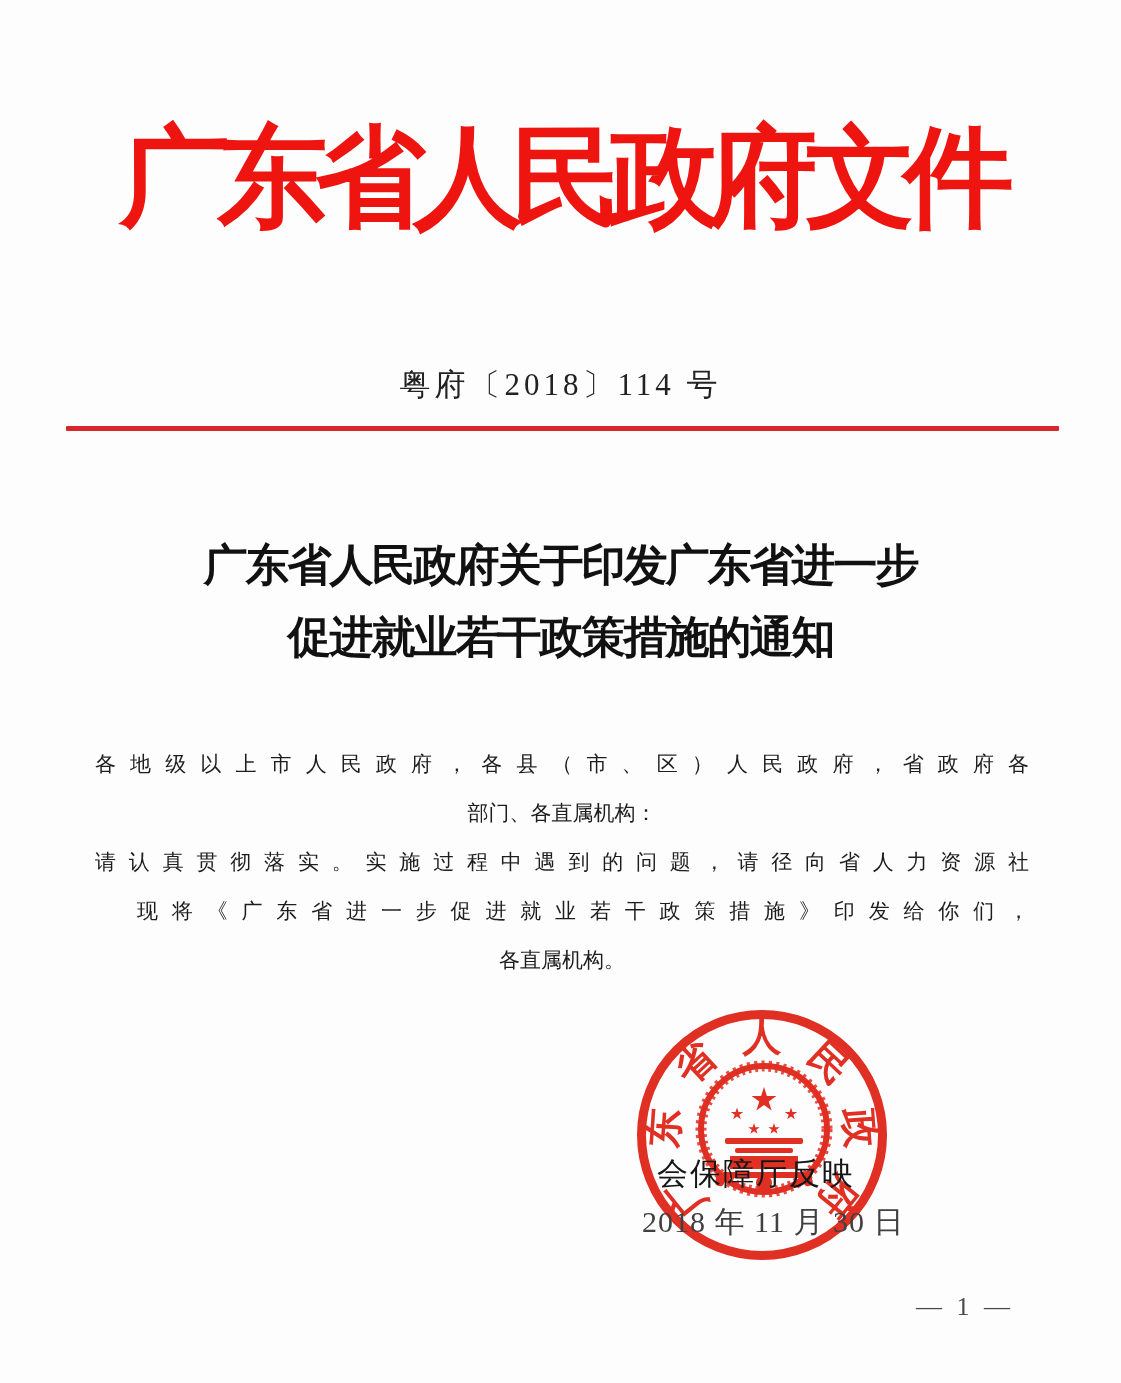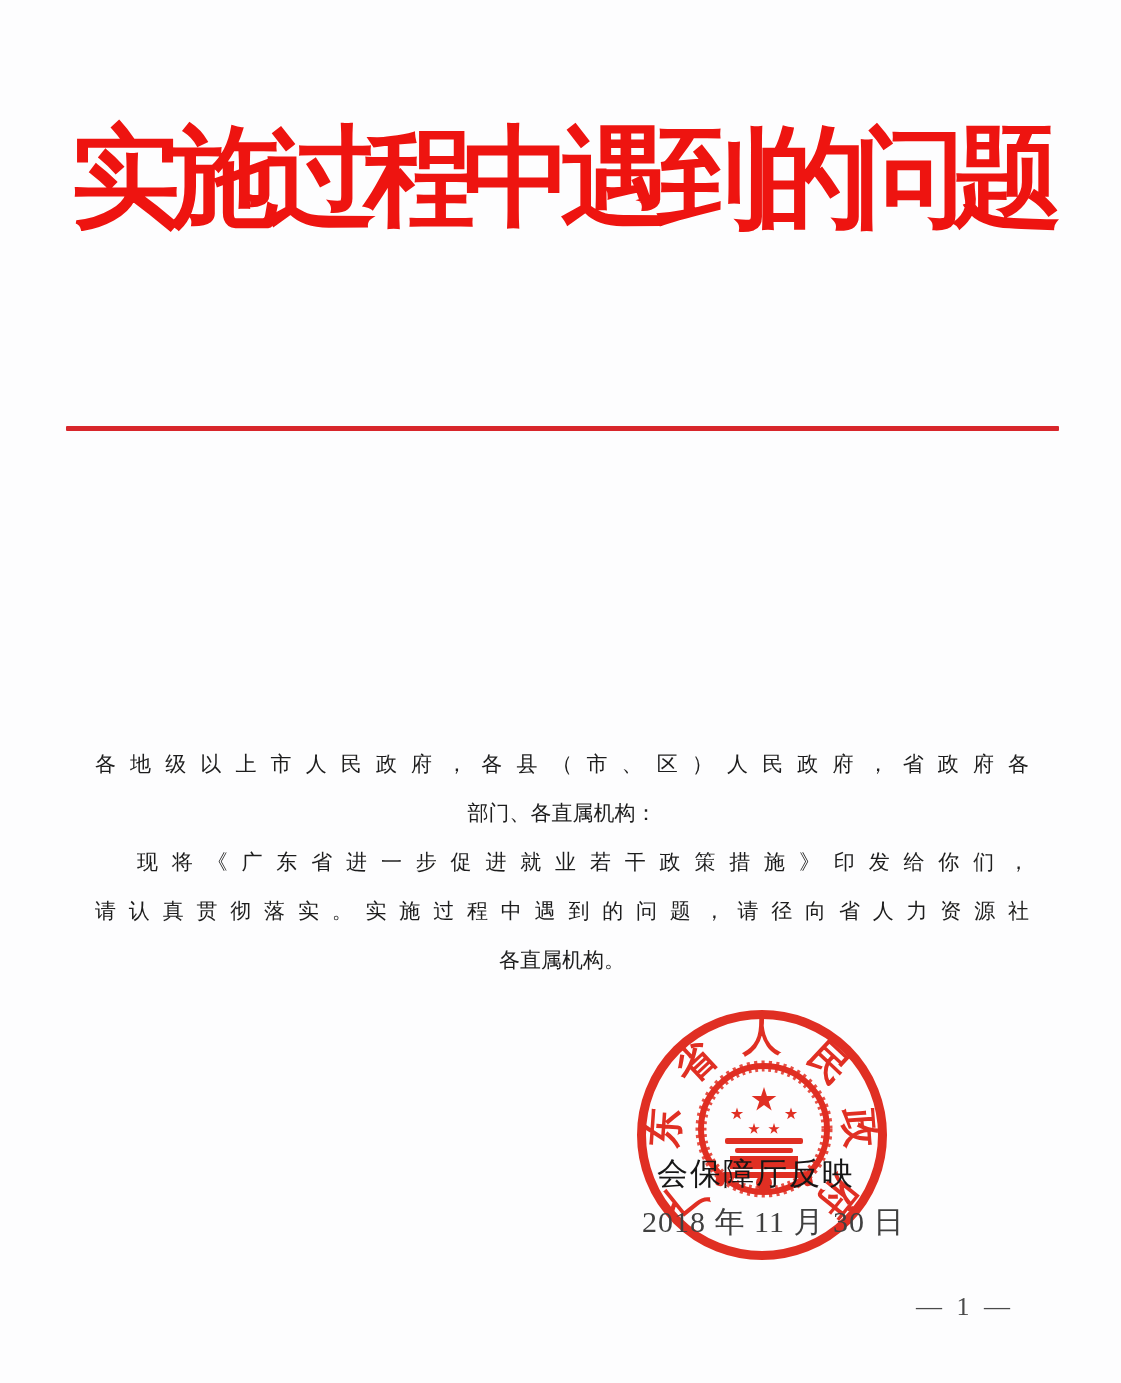--- a/index.html
+++ b/index.html
@@ -110,31 +110,36 @@
     letter-spacing:4px;
     color:var(--dash-gray);
     white-space:nowrap;
   }
 </style>
 </head>
 <body>
 
 <div class="page">
 
-  <h1 class="red-head">实施过程中遇到的问题</h1>
+  <h1 class="red-head">广东省人民政府文件</h1>
 
+  <div class="doc-no">粤府〔2018〕114 号</div>
 
   <div class="red-rule"></div>
 
+  <div class="doc-title">
+    <div>广东省人民政府关于印发广东省进一步</div>
+    <div>促进就业若干政策措施的通知</div>
+  </div>
 
   <div class="body-text">
     <div class="body-line fill">各地级以上市人民政府，各县（市、区）人民政府，省政府各</div>
     <div class="body-line">部门、各直属机构：</div>
+    <div class="body-line fill">请认真贯彻落实。实施过程中遇到的问题，请径向省人力资源社</div>
     <div class="body-line fill indent">现将《广东省进一步促进就业若干政策措施》印发给你们，</div>
-    <div class="body-line fill">请认真贯彻落实。实施过程中遇到的问题，请径向省人力资源社</div>
     <div class="body-line">各直属机构。</div>
   </div>
 
   <div class="seal">
     <svg viewBox="-150 -150 300 300" xmlns="http://www.w3.org/2000/svg">
       <circle class="emblem-ring" r="120.5" stroke-width="9"></circle>
       <g>
         <text class="seal-ring-char" transform="rotate(-129)" x="0" y="-85" text-anchor="middle">广</text>
         <text class="seal-ring-char" transform="rotate(-86)" x="0" y="-85" text-anchor="middle">东</text>
         <text class="seal-ring-char" transform="rotate(-43)" x="0" y="-85" text-anchor="middle">省</text>

